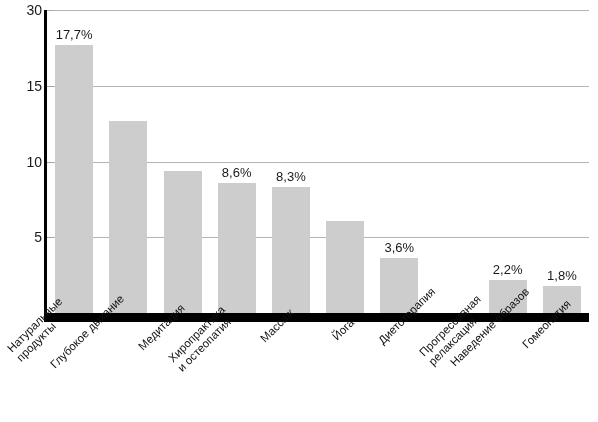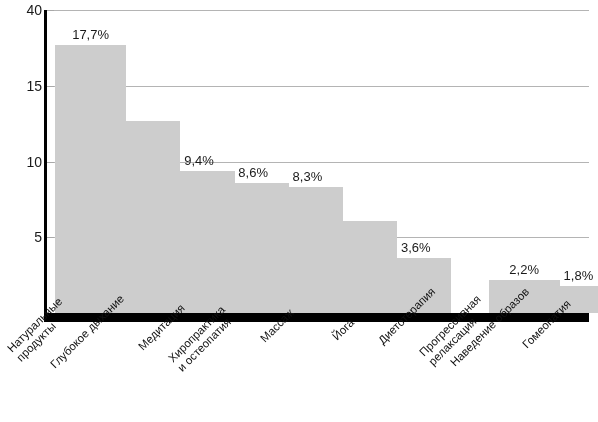--- a/index.html
+++ b/index.html
@@ -68,21 +68,20 @@
     left: 47px;
     top: 10px;
     width: 542px;
     height: 303px;
   }
 
   .bar-slot {
     position: absolute;
     bottom: 0;
     top: 16px;
-    padding-left: 33px;
   }
   .bar {
     position: absolute;
     bottom: 0;
     left: 0;
     right: 0;
     background: #cdcdcd;
   }
   .bar-label {
     position: absolute;
@@ -144,37 +143,36 @@
       <div class="y-tick-mark" style="top: 161.5px;"></div>
       <div class="y-tick-wrap" style="top: 161.5px;">
         <div class="y-tick-label" style="top: -7px;">10</div>
       </div>
       <div class="y-tick-mark" style="top: 85.75px;"></div>
       <div class="y-tick-wrap" style="top: 85.75px;">
         <div class="y-tick-label" style="top: -7px; text-align: right;">15</div>
       </div>
       <div class="y-tick-mark" style="top: 10px;"></div>
       <div class="y-tick-wrap" style="top: 10px;">
-        <div class="y-tick-label" style="top: -7px;">40</div>
+        <div class="y-tick-label" style="top: -7px;">30</div>
       </div>
     </div>
 
   <div class="y-axis-line"></div>
 
   <div id="plot">
       <div class="bar-slot" style="left: 8.1px; width: 38px;">
         <div class="bar" style="height: 268.155px; background: rgb(205, 205, 205);"></div>
         <div class="bar-label" style="bottom: 272.155px;">17,7%</div>
       </div>
       <div class="bar-slot" style="left: 62.3px; width: 38px;">
         <div class="bar" style="height: 192.405px; background: rgb(205, 205, 205);"></div>
       </div>
       <div class="bar-slot" style="left: 116.5px; width: 38px;">
         <div class="bar" style="height: 142.41px; background: rgb(205, 205, 205);"></div>
-        <div class="bar-label" style="bottom: 146.41px;">9,4%</div>
       </div>
       <div class="bar-slot" style="left: 170.7px; width: 38px;">
         <div class="bar" style="height: 130.29px; background: rgb(205, 205, 205);"></div>
         <div class="bar-label" style="bottom: 134.29px;">8,6%</div>
       </div>
       <div class="bar-slot" style="left: 224.9px; width: 38px;">
         <div class="bar" style="height: 125.745px; background: rgb(205, 205, 205);"></div>
         <div class="bar-label" style="bottom: 129.745px;">8,3%</div>
       </div>
       <div class="bar-slot" style="left: 279.1px; width: 38px;">

